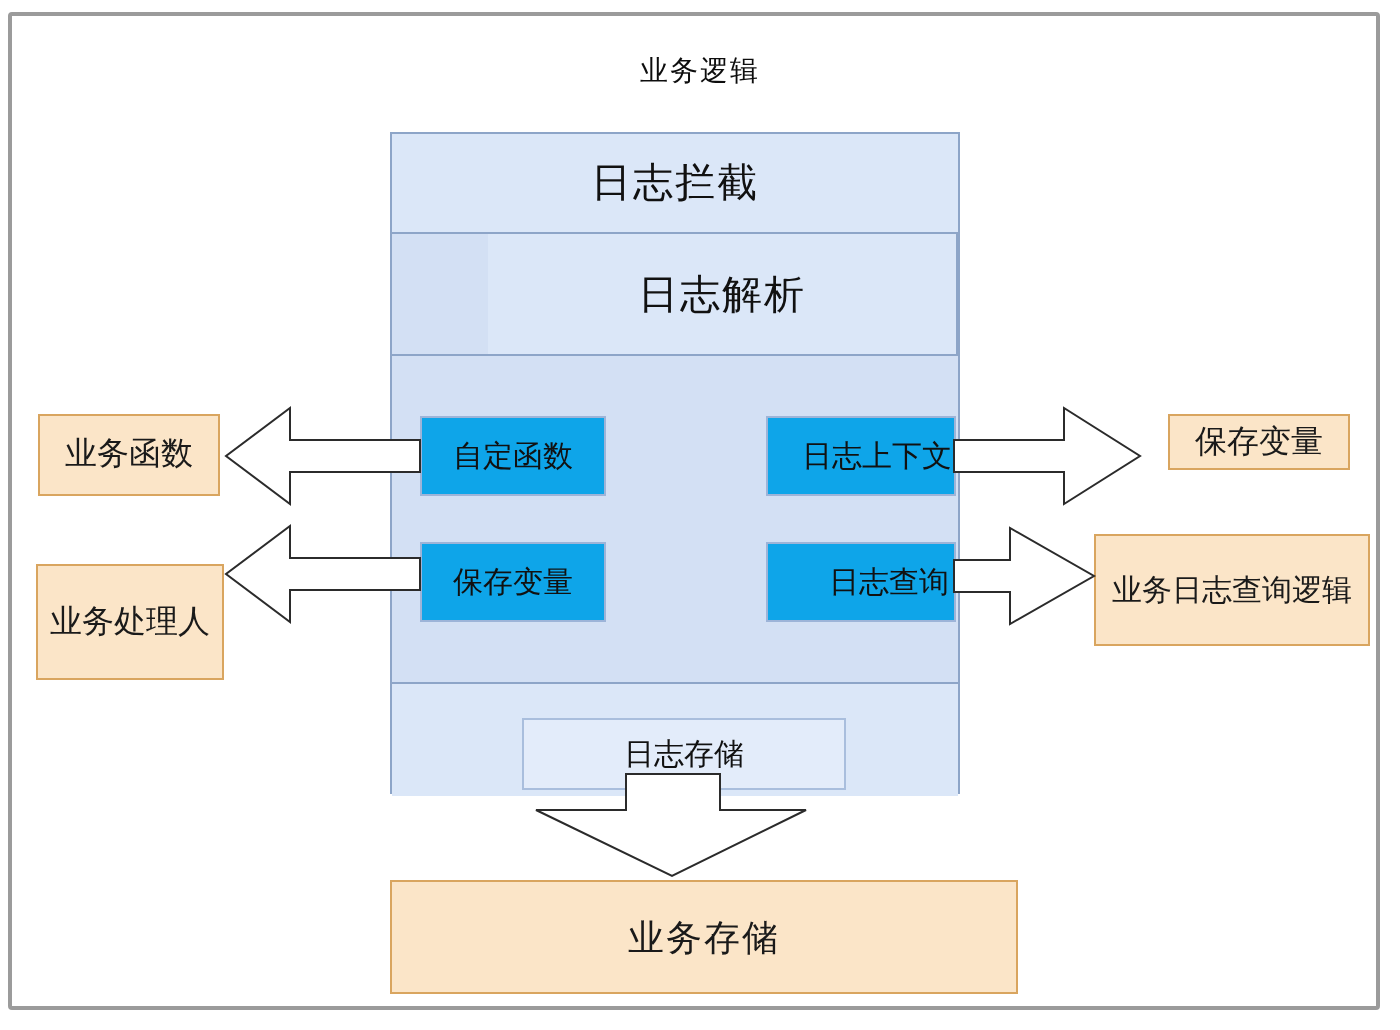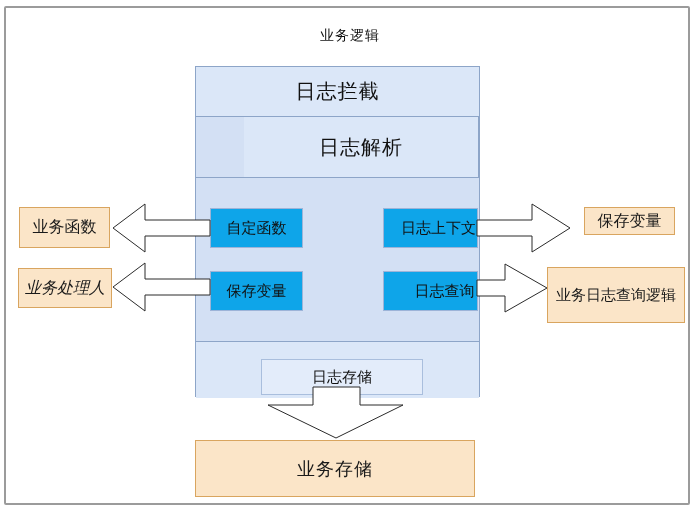--- a/index.html
+++ b/index.html
@@ -50,24 +50,24 @@
   .node.log-storage{
     left:65px;top:17px;width:162px;height:36px;background:#e3ecfa;border:1px solid #a9bedd;
     font-size:15px;
   }
   .obox{
     position:absolute;box-sizing:border-box;background:#fbe5c8;border:1.5px solid #d9a55f;
     display:flex;align-items:center;justify-content:center;font-size:16px;z-index:2;
     color:#1a1a1a;
   }
   .obox.business-fn{left:19px;top:207px;width:91px;height:41px;}
-  .obox.business-handler{left:18px;top:268px;width:94px;height:40px;font-style:italic;}
+  .obox.business-handler{left:18px;top:282px;width:94px;height:58px;}
   .obox.save-var{left:584px;top:207px;width:91px;height:28px;font-family:Liberation Mono, monospace;}
   .obox.business-log-query{left:547px;top:267px;width:138px;height:56px;font-size:15px;}
-  .obox.business-storage{left:195px;top:440px;width:280px;height:57px;font-size:18px;letter-spacing:1px;}
+  .obox.business-storage{left:195px;top:440px;width:314px;height:57px;font-size:18px;letter-spacing:1px;}
   svg.arrows{
     position:absolute;left:0;top:0;width:700px;height:515px;z-index:5;pointer-events:none;
   }
   svg.arrows polygon{fill:#ffffff;stroke:#2b2b2b;stroke-width:1;stroke-linejoin:miter;}
 </style>
 </head>
 <body>
 
 <div class="frame"></div>
 

